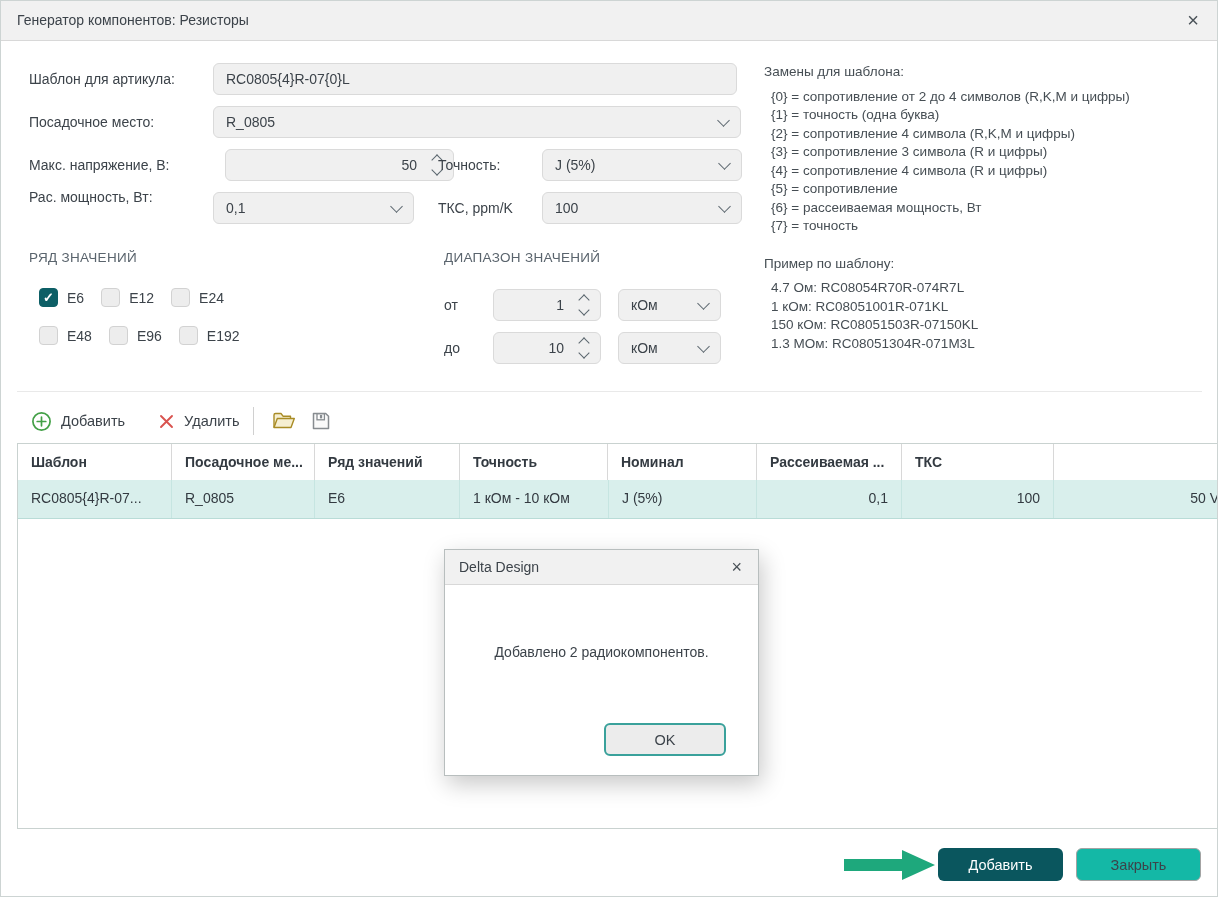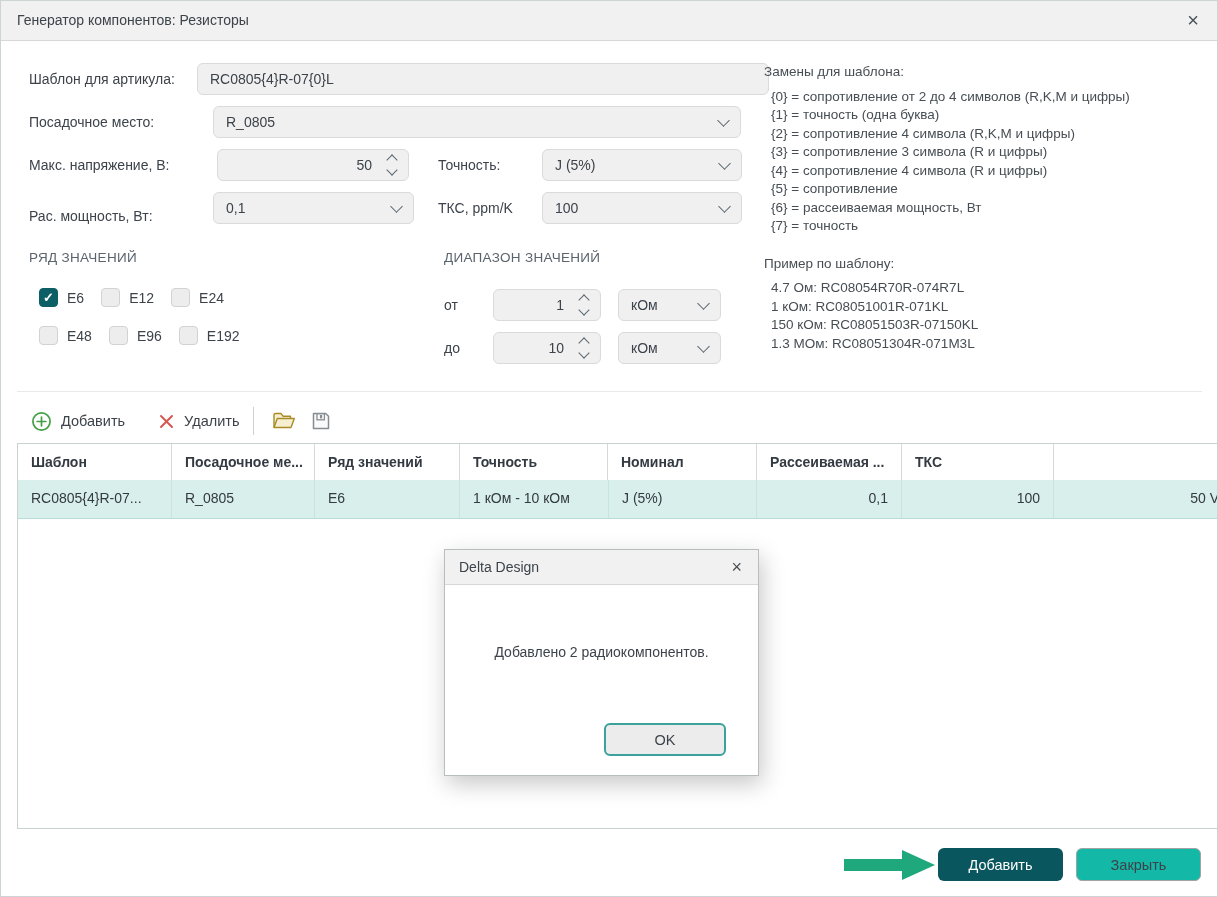--- a/index.html
+++ b/index.html
@@ -70,45 +70,45 @@
 <body>
 
 <div class="window">
 
   <div class="titlebar">
     <span class="tb-title">Генератор компонентов: Резисторы</span>
     <span class="tb-close">×</span>
   </div>
 
   <span class="flabel" style="left:28px;top:62px">Шаблон для артикула:</span>
-  <div class="field" style="left:196px;top:62px;width:572px">
+  <div class="field" style="left:212px;top:62px;width:524px">
     <span class="val">RC0805{4}R-07{0}L</span>
   </div>
 
   <span class="flabel" style="left:28px;top:105px">Посадочное место:</span>
   <div class="field" style="left:212px;top:105px;width:528px">
     <span class="val">R_0805</span>
     <span class="chv"></span>
   </div>
 
   <span class="flabel" style="left:28px;top:148px">Макс. напряжение, В:</span>
-  <div class="field" style="left:216px;top:148px;width:192px">
+  <div class="field" style="left:224px;top:148px;width:229px">
     <span class="val num">50</span>
     <span class="spin-ic">
         <i class="up"></i>
         <i class="dn"></i>
       </span>
   </div>
   <span class="flabel" style="left:437px;top:148px">Точность:</span>
   <div class="field" style="left:541px;top:148px;width:200px">
     <span class="val">J (5%)</span>
     <span class="chv"></span>
   </div>
 
-  <span class="flabel" style="left:28px;top:199px">Рас. мощность, Вт:</span>
+  <span class="flabel" style="left:28px;top:180px">Рас. мощность, Вт:</span>
   <div class="field" style="left:212px;top:191px;width:201px">
     <span class="val">0,1</span>
     <span class="chv"></span>
   </div>
   <span class="flabel" style="left:437px;top:191px">ТКС, ppm/K</span>
   <div class="field" style="left:541px;top:191px;width:200px">
     <span class="val">100</span>
     <span class="chv"></span>
   </div>
 

